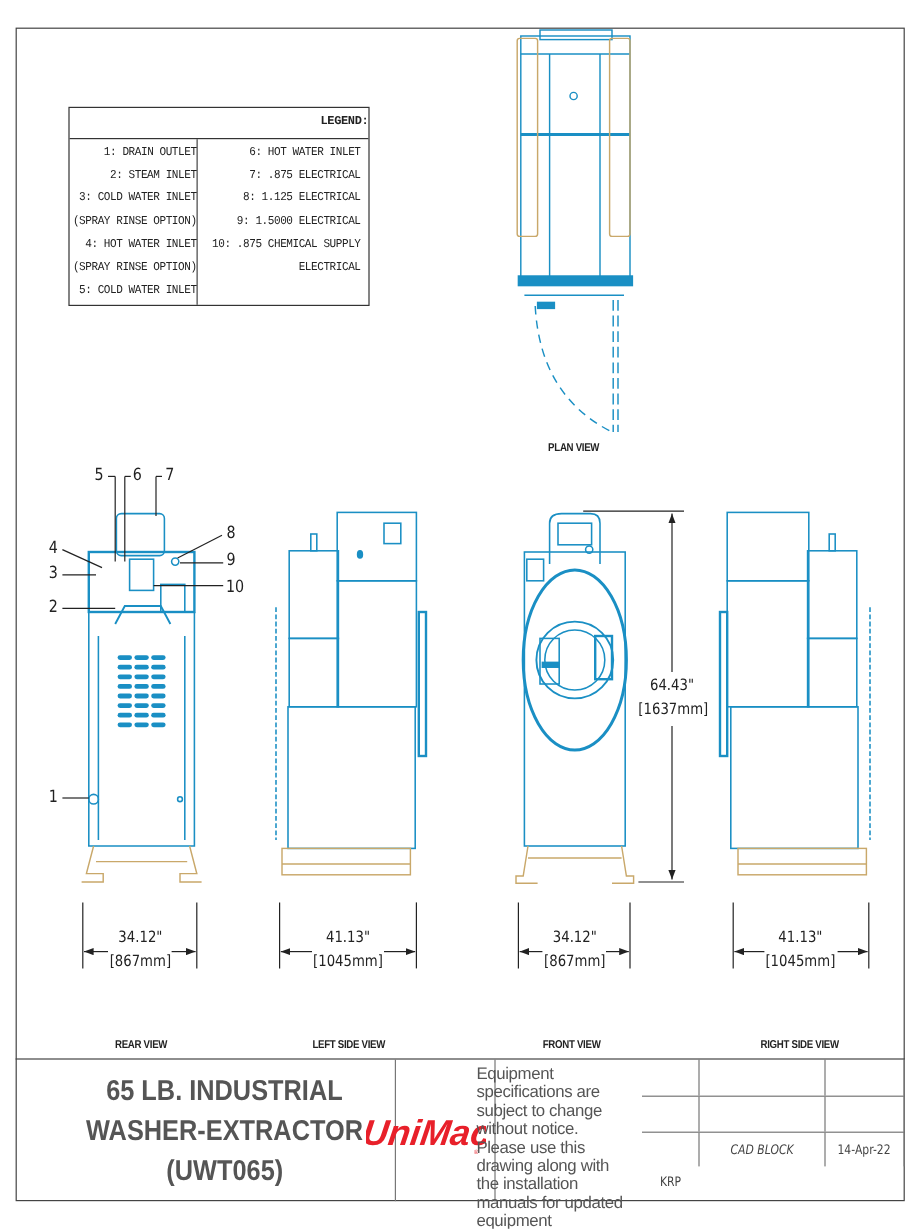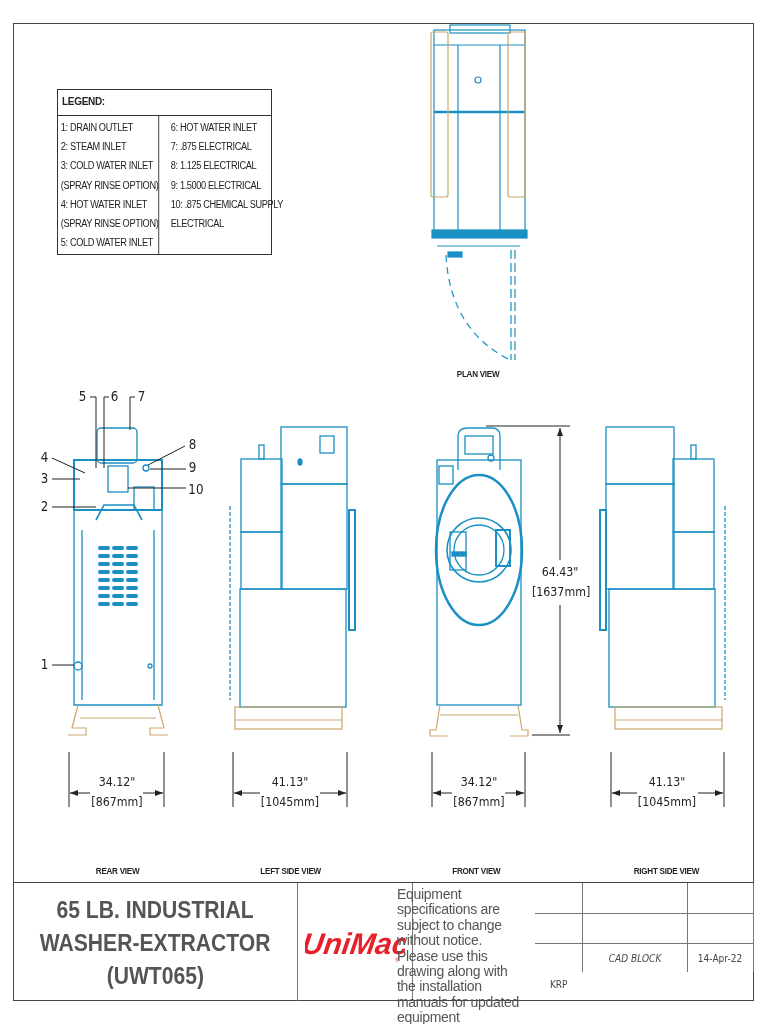--- a/index.html
+++ b/index.html
@@ -1,41 +1,41 @@
 <!DOCTYPE html>
 <html><head>
 <meta charset="utf-8">
 <style>
   html, body { margin:0; padding:0; background:#ffffff; }
   body { width:768px; height:1024px; position:relative; overflow:hidden;
          font-family:"Liberation Sans", sans-serif; color:#222; }
   .frame { position:absolute; left:13px; top:23px; width:741px; height:978px;
            border:1.5px solid #444; box-sizing:border-box; }
-  .legend { position:absolute; left:57px; top:89px; width:215px; height:166px;
-            border:1.5px solid #333; box-sizing:border-box; font-family:Liberation Sans, sans-serif; }
+  .legend { position:absolute; left:57px; top:89px; width:251px; height:166px;
+            border:1.5px solid #333; box-sizing:border-box; font-family:Liberation Mono, monospace;text-align:right; }
   .legend-head { height:26px; border-bottom:1.5px solid #333; font-size:10px; font-weight:bold;
                  padding:6px 0 0 4px; box-sizing:border-box; letter-spacing:-0.3px; }
   .legend-cols { display:flex; height:138px; }
   .legend-col { font-size:10px; line-height:19.2px; padding:2px 0 0 3px; box-sizing:border-box;
                 letter-spacing:-0.4px; transform:scaleX(0.92); transform-origin:left; }
   .legend-col.left { width:125px; border-right:1.5px solid #333; }
   .legend-col.right { width:140px; }
   .legend-col div { white-space:nowrap; }
   svg.draw { position:absolute; left:0; top:0; }
   .view-label { position:absolute; font-size:9.5px; font-weight:bold; color:#222;
                 transform:scaleX(0.85); letter-spacing:-0.3px; white-space:nowrap; }
   .dim { position:absolute; font-family:"DejaVu Sans", sans-serif; font-size:13px; color:#222;
          text-align:center; line-height:20px; transform:scaleX(0.85); white-space:nowrap; }
   .callout { position:absolute; font-family:"DejaVu Sans", sans-serif; font-size:14px; color:#222;
              transform:scaleX(0.85); }
   .titleblock { position:absolute; left:13px; top:882px; width:741px; height:119px;
                 border-top:1.5px solid #444; box-sizing:border-box; }
   .tb-title { position:absolute; left:0; top:0; width:284px; height:118px; border-right:1.5px solid #777;
               display:flex; flex-direction:column; justify-content:center; align-items:center;
-              font-size:24px; font-weight:bold; color:#555; line-height:33px; text-align:center; }
+              font-size:24px; font-weight:bold; color:#555; line-height:33px; text-align:center;padding-left:32px; }
   .tb-title span { display:block; transform:scaleX(0.88); white-space:nowrap; }
   .tb-logo { position:absolute; left:284px; top:0; width:115px; height:118px; border-right:1.5px solid #777;
              display:flex; align-items:center; justify-content:center; }
   .tb-note { position:absolute; left:384px; top:4px; width:122px; font-size:14px; color:#555;
              line-height:15.4px; letter-spacing:-0.3px; }
   .tb-grid { position:absolute; left:522px; top:0; width:219px; height:118px; }
   .tb-row { position:absolute; left:0; width:219px; display:flex; border-top:1.5px solid #777; box-sizing:border-box; }
   .tb-cell { border-left:1.5px solid #777; box-sizing:border-box; display:flex; align-items:center;
              justify-content:center; font-family:"DejaVu Sans", sans-serif; font-size:11px; color:#444;
              transform-origin:center; }

